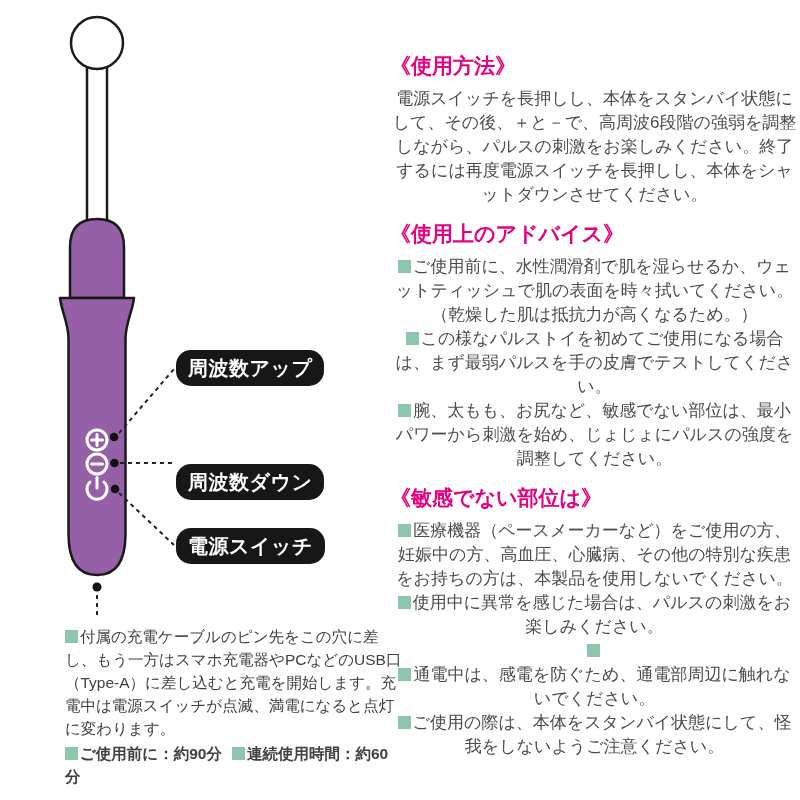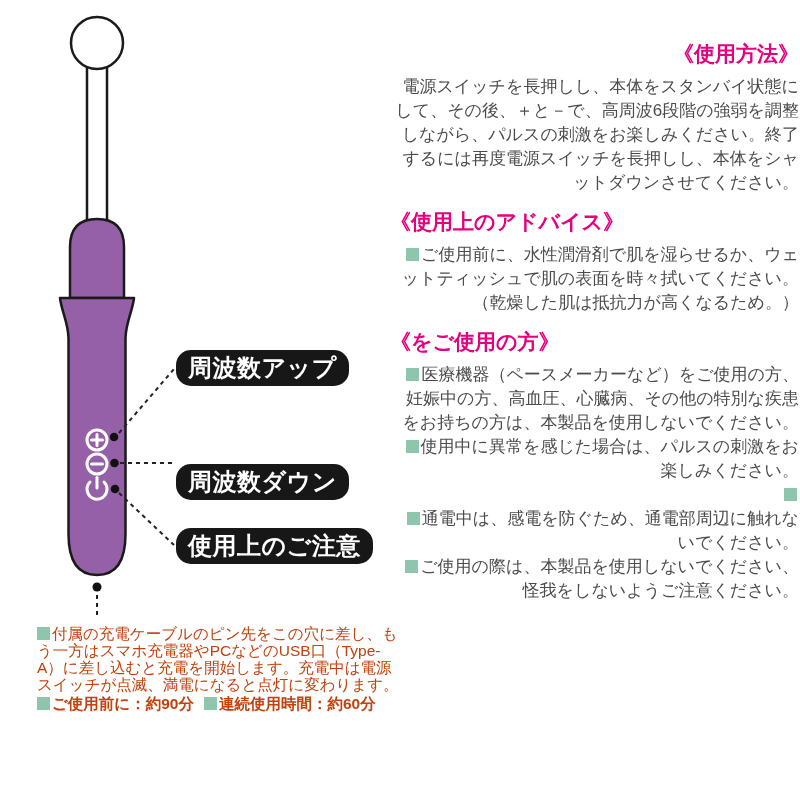--- a/index.html
+++ b/index.html
@@ -5,36 +5,36 @@
   * { margin:0; padding:0; box-sizing:border-box; }
   html,body { background:#fff; }
   body { font-family:"Liberation Sans","DejaVu Sans",sans-serif; }
   .page { position:relative; width:800px; height:800px; background:#fff; overflow:hidden; }
 
   .device-svg { position:absolute; left:0; top:0; }
 
   .pill {
     position:absolute; height:36px; display:flex; align-items:center;
     background:#171717; color:#fff; border-radius:15px;
-    padding:0 12px; font-size:24px; font-weight:700; white-space:nowrap;
+    padding:0 12px; font-size:20px; font-weight:700; white-space:nowrap;
     letter-spacing:0.5px;
   }
   .pill-1 { left:176px; top:350px; }
   .pill-2 { left:176px; top:464px; }
   .pill-3 { left:176px; top:528px; }
 
   .charge-block { position:absolute; left:37px; top:616px; width:366px; }
   .charge-heading { color:#2368b3; font-size:30px; font-weight:700; letter-spacing:-0.5px; }
-  .charge-body, .charge-times { margin-top:9px; font-size:15.5px; line-height:17px; color:#c2410c; }
+  .charge-body, .charge-times { margin-top:9px; font-size:15.5px; line-height:23px; color:#404040;margin-left:28px; }
   .charge-times { margin-top:2px; font-weight:700; }
 
   .right-col { position:absolute; left:390px; top:38px; width:409px; }
   .section-heading { color:#e4007f; font-size:21px; font-weight:700; margin:13px 0 7px 0; }
-  .section-heading.first { margin-top:2px;text-align:right; }
-  .right-col p { font-size:17px; line-height:24px; color:#4b4b4b; text-align:right; }
+  .section-heading.first { margin-top:14px; }
+  .right-col p { font-size:17px; line-height:24px; color:#4b4b4b; text-align:center; }
 
   .sq {
     display:inline-block; width:13px; height:13px; background:#8ec6ad;
     margin-right:2px; vertical-align:-1px;
   }
   .sq-gap { margin-left:10px; }
 </style>
 </head>
 <body>
 
@@ -76,37 +76,39 @@
     <path d="M97,595 L97,618" stroke="#222" stroke-width="2" stroke-dasharray="4 4" fill="none"></path>
   </svg>
 
   <div class="pill pill-1">
     <span>周波数アップ</span>
   </div>
   <div class="pill pill-2">
     <span>周波数ダウン</span>
   </div>
   <div class="pill pill-3">
-    <span>使用上のご注意</span>
+    <span>電源スイッチ</span>
   </div>
 
   <div class="charge-block">
     <p class="charge-body"><span class="sq"></span><span>付属の充電ケーブルのピン先をこの穴に差し、もう一方はスマホ充電器やPCなどのUSB口（Type-A）に差し込むと充電を開始します。充電中は電源スイッチが点滅、満電になると点灯に変わります。</span></p>
     <p class="charge-times"><span class="sq"></span><span>ご使用前に：約90分</span><span class="sq sq-gap"></span><span>連続使用時間：約60分</span></p>
   </div>
 
   <div class="right-col">
 
     <div class="section-heading first">《使用方法》</div>
     <p>電源スイッチを長押しし、本体をスタンバイ状態にして、その後、＋と－で、高周波6段階の強弱を調整しながら、パルスの刺激をお楽しみください。終了するには再度電源スイッチを長押しし、本体をシャットダウンさせてください。</p>
 
     <div class="section-heading">《使用上のアドバイス》</div>
     <p><span class="sq"></span><span>ご使用前に、水性潤滑剤で肌を湿らせるか、ウェットティッシュで肌の表面を時々拭いてください。（乾燥した肌は抵抗力が高くなるため。）</span></p>
+    <p><span class="sq"></span><span>この様なパルストイを初めてご使用になる場合は、まず最弱パルスを手の皮膚でテストしてください。</span></p>
+    <p><span class="sq"></span><span>腕、太もも、お尻など、敏感でない部位は、最小パワーから刺激を始め、じょじょにパルスの強度を調整してください。</span></p>
 
-    <div class="section-heading">《をご使用の方》</div>
+    <div class="section-heading">《敏感でない部位は》</div>
     <p><span class="sq"></span><span>医療機器（ペースメーカーなど）をご使用の方、妊娠中の方、高血圧、心臓病、その他の特別な疾患をお持ちの方は、本製品を使用しないでください。</span></p>
     <p><span class="sq"></span><span>使用中に異常を感じた場合は、パルスの刺激をお楽しみください。</span></p>
     <p><span class="sq"></span></p>
     <p><span class="sq"></span><span>通電中は、感電を防ぐため、通電部周辺に触れないでください。</span></p>
-    <p><span class="sq"></span><span>ご使用の際は、本製品を使用しないでください、怪我をしないようご注意ください。</span></p>
+    <p><span class="sq"></span><span>ご使用の際は、本体をスタンバイ状態にして、怪我をしないようご注意ください。</span></p>
 
   </div>
 </div>
 
 </body></html>

